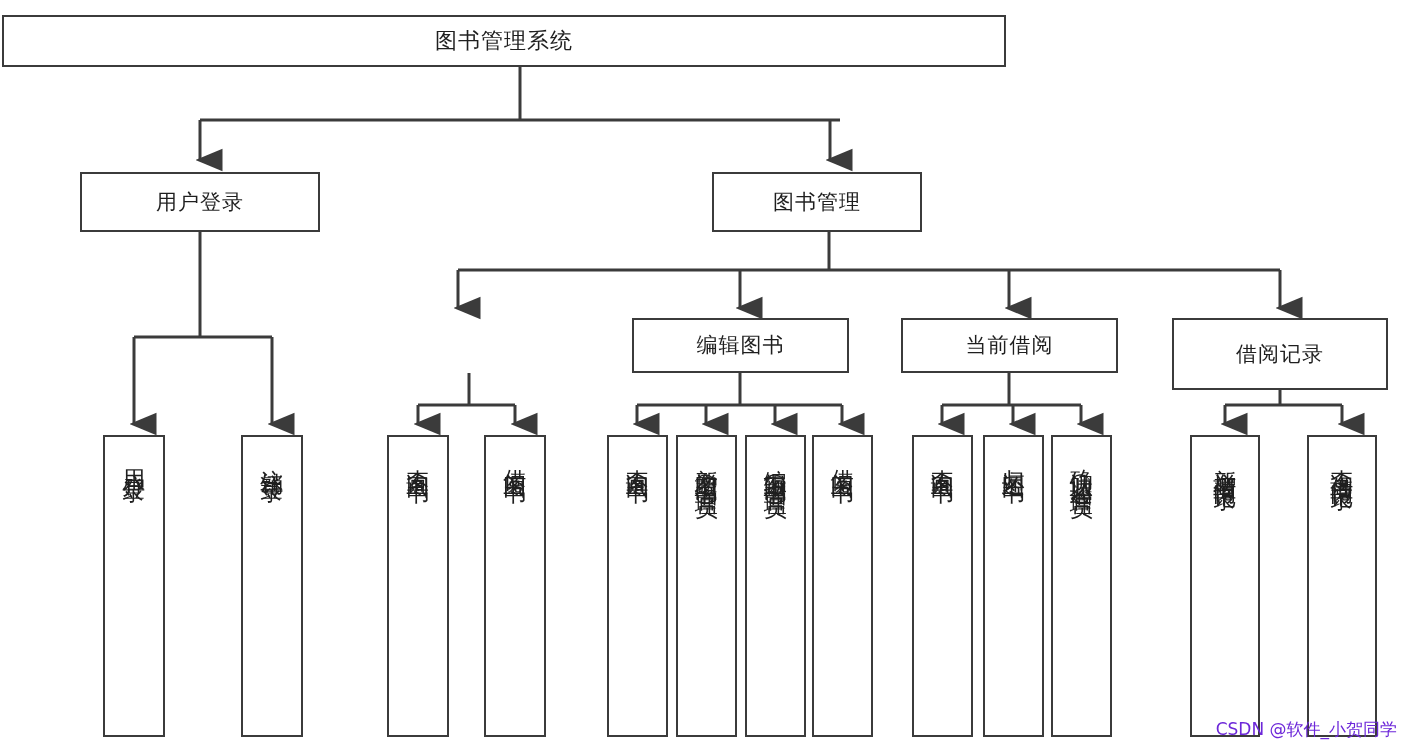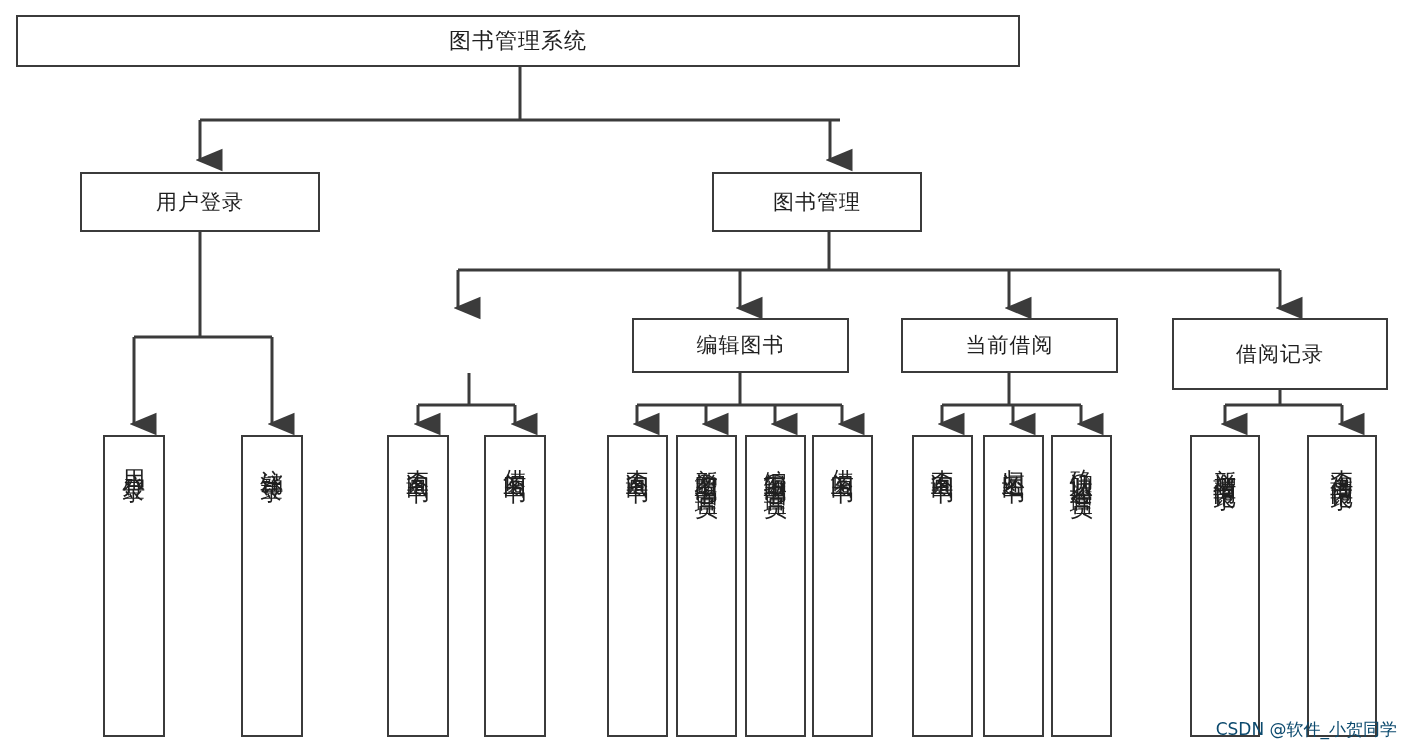--- a/index.html
+++ b/index.html
@@ -39,21 +39,21 @@
     text-orientation:upright;
     font-size:23px;
     line-height:1.16;
     letter-spacing:4px;
     white-space:normal;
   }
   #watermark{
     position:absolute;
     right:8px;bottom:6px;
     font-size:17px;
-    color:#0c4a6e;
+    color:#6d28d9;
     white-space:nowrap;
     user-select:none;
   }
 </style>
 </head>
 <body>
 
 <div id="diagram-root">
 
   <svg id="connectors" viewBox="0 0 1405 747" xmlns="http://www.w3.org/2000/svg">
@@ -99,21 +99,21 @@
       <path d="M 1013 405 L 1013 424" marker-end="url(#arrow)"></path>
       <path d="M 1081 405 L 1081 424" marker-end="url(#arrow)"></path>
 
       <path d="M 1280 373 L 1280 405"></path>
       <path d="M 1225 405 L 1342 405"></path>
       <path d="M 1225 405 L 1225 424" marker-end="url(#arrow)"></path>
       <path d="M 1342 405 L 1342 424" marker-end="url(#arrow)"></path>
     </g>
   </svg>
 
-  <div class="node root" style="left:16px;top:15px;width:1004px;height:52px;">
+  <div class="node root" style="left:2px;top:15px;width:1004px;height:52px;">
     <span class="label">图书管理系统</span>
   </div>
 
   <div class="node" style="left:80px;top:172px;width:240px;height:60px;">
     <span class="label">用户登录</span>
   </div>
   <div class="node" style="left:712px;top:172px;width:210px;height:60px;">
     <span class="label">图书管理</span>
   </div>
 

